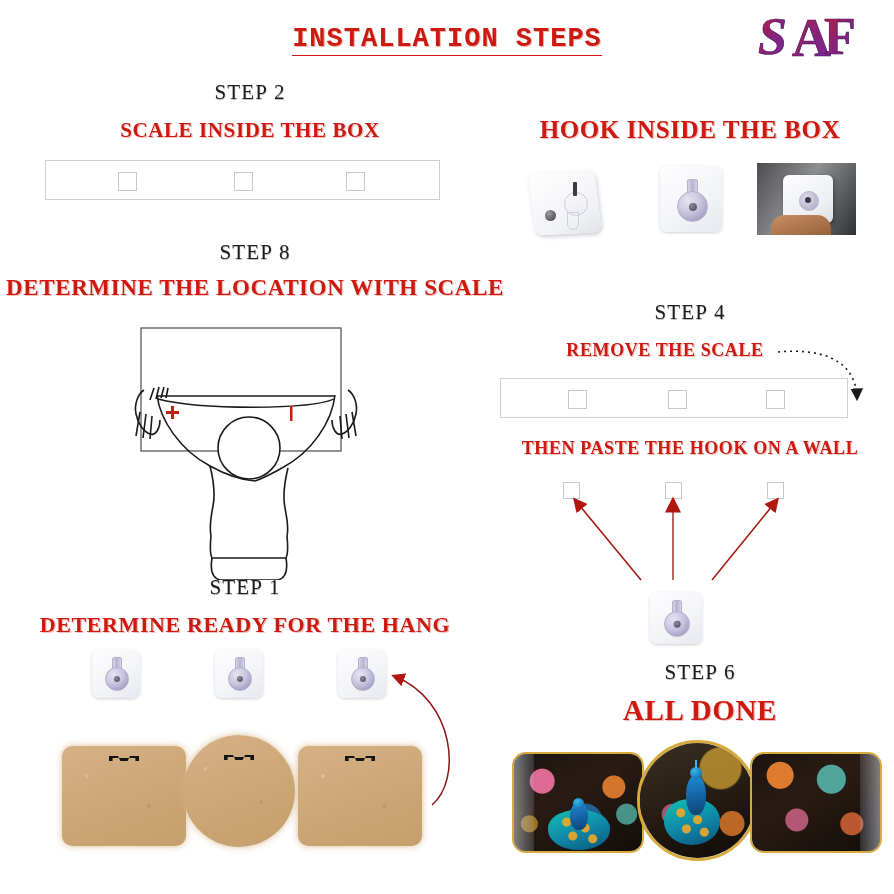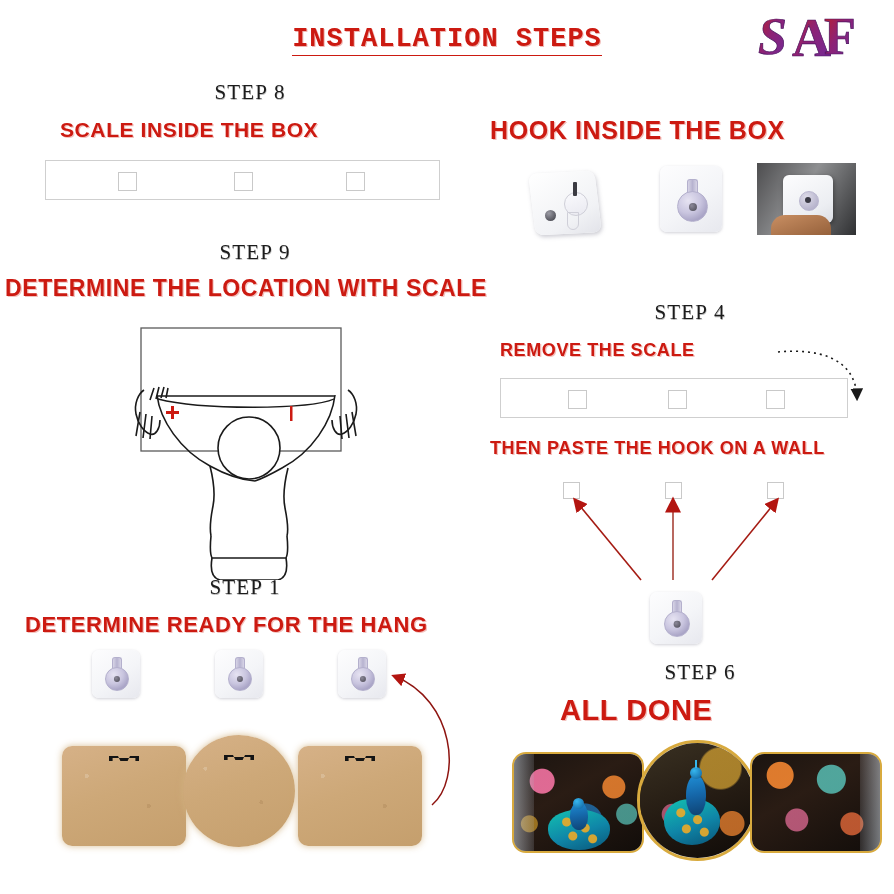--- a/index.html
+++ b/index.html
@@ -17,22 +17,22 @@
     left:0;right:0;top:24px;text-align:center;font-size:27px;
     border-bottom:none;
   }
   .main-title .tl-inner{display:inline-block;border-bottom:1.5px solid #cc1a11;padding-bottom:1px;}
   .step-label{
     position:absolute;color:#1c1c1c;font-family:"Liberation Serif",serif;
     font-size:21px;letter-spacing:1.2px;white-space:nowrap;
     text-align:center;text-shadow:0.5px 0.5px 0 #bcbcbc;
   }
   .red-cap{
-    position:absolute;color:#cc1a11;font-family:Liberation Sans, sans-serif;
-    font-weight:700;white-space:nowrap;
+    position:absolute;color:#cc1a11;font-family:Liberation Serif, serif;
+    font-weight:700;white-space:nowrap;text-align:center;
     text-shadow:1.2px 1.2px 0 #f3c2be;letter-spacing:0.6px;
   }
 
   
   .logo{position:absolute;left:756px;top:8px;width:126px;height:58px;}
   
   .strip{position:absolute;border:1px solid #cfcfcf;background:#fff;box-sizing:border-box;}
   .strip .sq{position:absolute;border:1px solid #c9c9c9;background:#fff;box-sizing:border-box;}
   .mark-sq{position:absolute;border:1px solid #c9c9c9;background:#fff;box-sizing:border-box;}
 
@@ -131,21 +131,21 @@
           <stop offset="45%" stop-color="#8d2275"></stop>
           <stop offset="100%" stop-color="#6d2b9e"></stop>
         </linearGradient>
       </defs>
       <text x="2" y="46" font-family="Liberation Serif, serif" font-size="52" font-weight="700" font-style="italic" fill="url(#lgrad)" stroke="#4a1460" stroke-width="0.7">S</text>
       <text x="36" y="48" font-family="Liberation Serif, serif" font-size="54" font-weight="700" fill="url(#lgrad)" stroke="#4a1460" stroke-width="0.7">A</text>
       <text x="68" y="46" font-family="Liberation Serif, serif" font-size="52" font-weight="700" fill="url(#lgrad)" stroke="#4a1460" stroke-width="0.7">F</text>
     </svg>
   </div>
 
-  <div class="step-label" style="left:140px;top:80px;width:220px;">STEP 8</div>
+  <div class="step-label" style="left:140px;top:80px;width:220px;">STEP 2</div>
   <div class="red-cap" style="left:60px;top:118px;width:380px;font-size:21px;">SCALE INSIDE THE BOX</div>
 
   <div class="strip" style="left:45px;top:160px;width:395px;height:40px;">
     <div class="sq" style="left:72px;top:11px;width:19px;height:19px;"></div>
     <div class="sq" style="left:188px;top:11px;width:19px;height:19px;"></div>
     <div class="sq" style="left:300px;top:11px;width:19px;height:19px;"></div>
   </div>
 
   <div class="red-cap" style="left:490px;top:116px;width:400px;font-size:25px;">HOOK INSIDE THE BOX</div>
 
@@ -171,21 +171,21 @@
     <div style="position:absolute;inset:0;background:linear-gradient(120deg,#4d4d4f 0%,#8e8f91 45%,#2f3032 100%);"></div>
     <div style="position:absolute;left:26px;top:12px;width:50px;height:48px;border-radius:6px;
                 background:linear-gradient(150deg,#fdfdfe,#eceef2 70%,#dcdee4);box-shadow:1px 2px 5px rgba(0,0,0,.4);"></div>
     <div style="position:absolute;left:42px;top:28px;width:18px;height:18px;border-radius:50%;
                 background:radial-gradient(circle at 35% 30%,#dedce9,#a9a6c2);border:1px solid #b9b6cf;"></div>
     <div style="position:absolute;left:48px;top:34px;width:6px;height:6px;border-radius:50%;background:#3a3a44;"></div>
     <div style="position:absolute;left:14px;top:52px;width:60px;height:26px;border-radius:14px 14px 6px 6px;
                 background:linear-gradient(160deg,#c98f63,#8e5a35);"></div>
   </div>
 
-  <div class="step-label" style="left:145px;top:240px;width:220px;">STEP 9</div>
+  <div class="step-label" style="left:145px;top:240px;width:220px;">STEP 8</div>
   <div class="red-cap" style="left:5px;top:275px;width:500px;font-size:23px;">DETERMINE THE LOCATION WITH SCALE</div>
 
   <div class="s3">
     <svg viewBox="0 0 290 280" width="290" height="280">
       <g fill="none" stroke="#1a1a1a" stroke-width="1.6">
 
         <rect x="31" y="28" width="200" height="123" fill="#ffffff" stroke="#5a5a5a" stroke-width="1.3"></rect>
 
         <path d="M47,95 C50,120 70,150 100,166 C118,176 132,180 145,181"></path>
         <path d="M225,95 C222,122 202,152 172,168 C156,177 148,180 145,181"></path>

